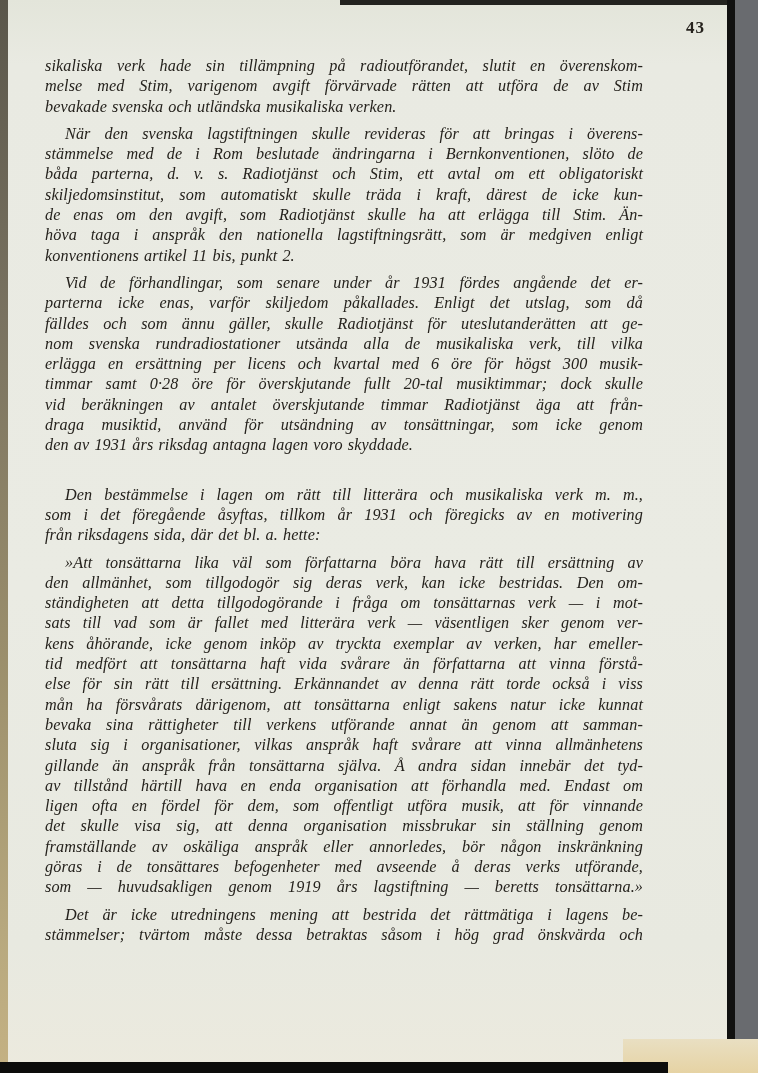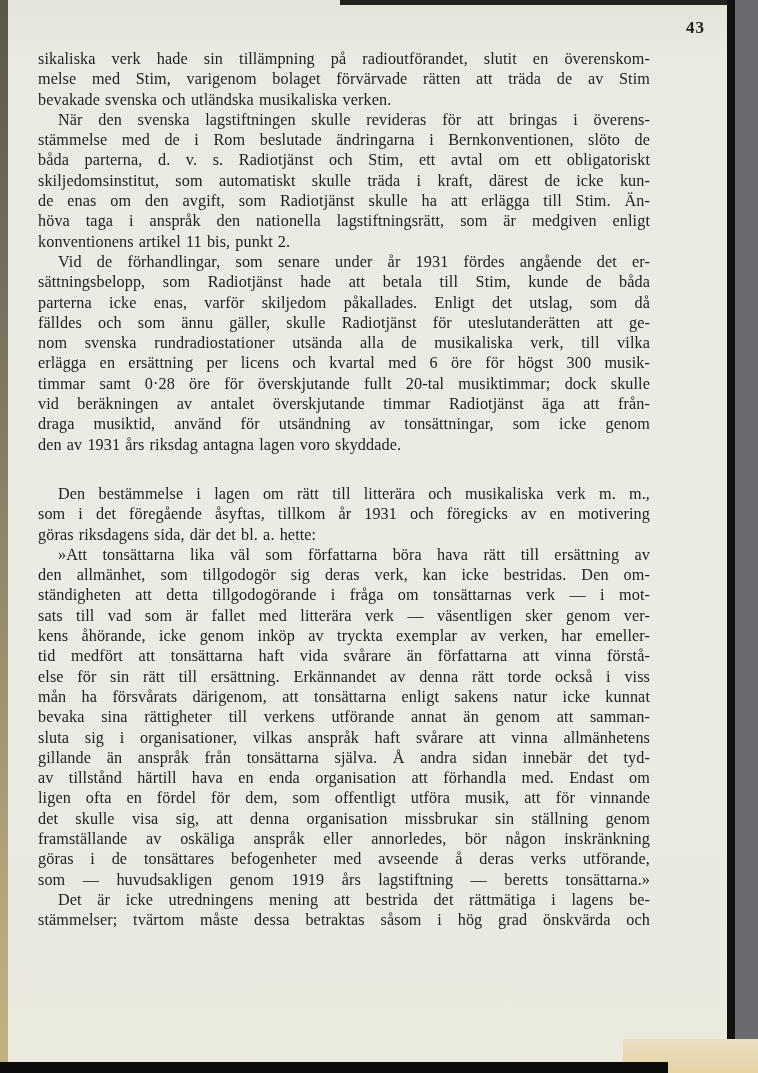--- a/index.html
+++ b/index.html
@@ -35,21 +35,21 @@
     position:absolute;left:0;bottom:0;width:668px;height:11px;background:#0c0c0b;
   }
   .page-number{
     position:absolute;top:18px;left:615px;width:90px;
     text-align:right;font-size:17px;font-weight:bold;color:#26231e;
     letter-spacing:1px;
   }
   .text-block{
     position:absolute;left:38px;top:49px;width:612px;color:#25221d;
   }
-  .paragraph{margin:0;}
+  .paragraph{margin:7px;font-style:italic;}
   .paragraph.space-before{margin-top:29px;}
   .line{
     font-size:16.2px;line-height:20.3px;white-space:normal;
     text-align:justify;text-align-last:justify;
     word-spacing:.06em;letter-spacing:.1px;
   }
   .line.first-indent{padding-left:20px;}
   .line.flush-last{text-align:right;text-align-last:left;}
 </style>
 </head>
@@ -62,48 +62,47 @@
   <div class="edge-right-black"></div>
   <div class="edge-right-gray" style="background: rgb(105, 107, 111);"></div>
   <div class="corner-tan"></div>
   <div class="edge-bottom"></div>
 
   <div class="page-number">43</div>
 
   <div class="text-block" id="text-block" style="color: rgb(37, 34, 29);">
       <div class="paragraph">
         <div class="line">sikaliska verk hade sin tillämpning på radioutförandet, slutit en överenskom-</div>
-        <div class="line">melse med Stim, varigenom bolaget förvärvade rätten att träda de av Stim</div>
+        <div class="line">melse med Stim, varigenom avgift förvärvade rätten att utföra de av Stim</div>
         <div class="line flush-last">bevakade svenska och utländska musikaliska verken.</div>
       </div>
       <div class="paragraph">
         <div class="line first-indent">När den svenska lagstiftningen skulle revideras för att bringas i överens-</div>
         <div class="line">stämmelse med de i Rom beslutade ändringarna i Bernkonventionen, slöto de</div>
         <div class="line">båda parterna, d. v. s. Radiotjänst och Stim, ett avtal om ett obligatoriskt</div>
         <div class="line">skiljedomsinstitut, som automatiskt skulle träda i kraft, därest de icke kun-</div>
         <div class="line">de enas om den avgift, som Radiotjänst skulle ha att erlägga till Stim.  Än-</div>
         <div class="line">höva taga i anspråk den nationella lagstiftningsrätt, som är medgiven enligt</div>
         <div class="line flush-last">konventionens artikel 11 bis, punkt 2.</div>
       </div>
       <div class="paragraph">
         <div class="line first-indent">Vid de förhandlingar, som senare under år 1931 fördes angående det er-</div>
-        <div class="line">sättningsbelopp, som Radiotjänst hade att betala till Stim, kunde de båda</div>
         <div class="line">parterna icke enas, varför skiljedom påkallades.  Enligt det utslag, som då</div>
         <div class="line">fälldes och som ännu gäller, skulle Radiotjänst för uteslutanderätten att ge-</div>
         <div class="line">nom svenska rundradiostationer utsända alla de musikaliska verk, till vilka</div>
         <div class="line">erlägga en ersättning per licens och kvartal med 6 öre för högst 300 musik-</div>
         <div class="line">timmar samt 0·28 öre för överskjutande fullt 20-tal musiktimmar; dock skulle</div>
         <div class="line">vid beräkningen av antalet överskjutande timmar Radiotjänst äga att från-</div>
         <div class="line">draga musiktid, använd för utsändning av tonsättningar, som icke genom</div>
         <div class="line flush-last">den av 1931 års riksdag antagna lagen voro skyddade.</div>
       </div>
       <div class="paragraph space-before">
         <div class="line first-indent">Den bestämmelse i lagen om rätt till litterära och musikaliska verk m. m.,</div>
         <div class="line">som i det föregående åsyftas, tillkom år 1931 och föregicks av en motivering</div>
-        <div class="line flush-last">göras riksdagens sida, där det bl. a. hette:</div>
+        <div class="line flush-last">från riksdagens sida, där det bl. a. hette:</div>
       </div>
       <div class="paragraph">
         <div class="line first-indent">»Att tonsättarna lika väl som författarna böra hava rätt till ersättning av</div>
         <div class="line">den allmänhet, som tillgodogör sig deras verk, kan icke bestridas.  Den om-</div>
         <div class="line">ständigheten att detta tillgodogörande i fråga om tonsättarnas verk — i mot-</div>
         <div class="line">sats till vad som är fallet med litterära verk — väsentligen sker genom ver-</div>
         <div class="line">kens åhörande, icke genom inköp av tryckta exemplar av verken, har emeller-</div>
         <div class="line">tid medfört att tonsättarna haft vida svårare än författarna att vinna förstå-</div>
         <div class="line">else för sin rätt till ersättning.  Erkännandet av denna rätt torde också i viss</div>
         <div class="line">mån ha försvårats därigenom, att tonsättarna enligt sakens natur icke kunnat</div>

